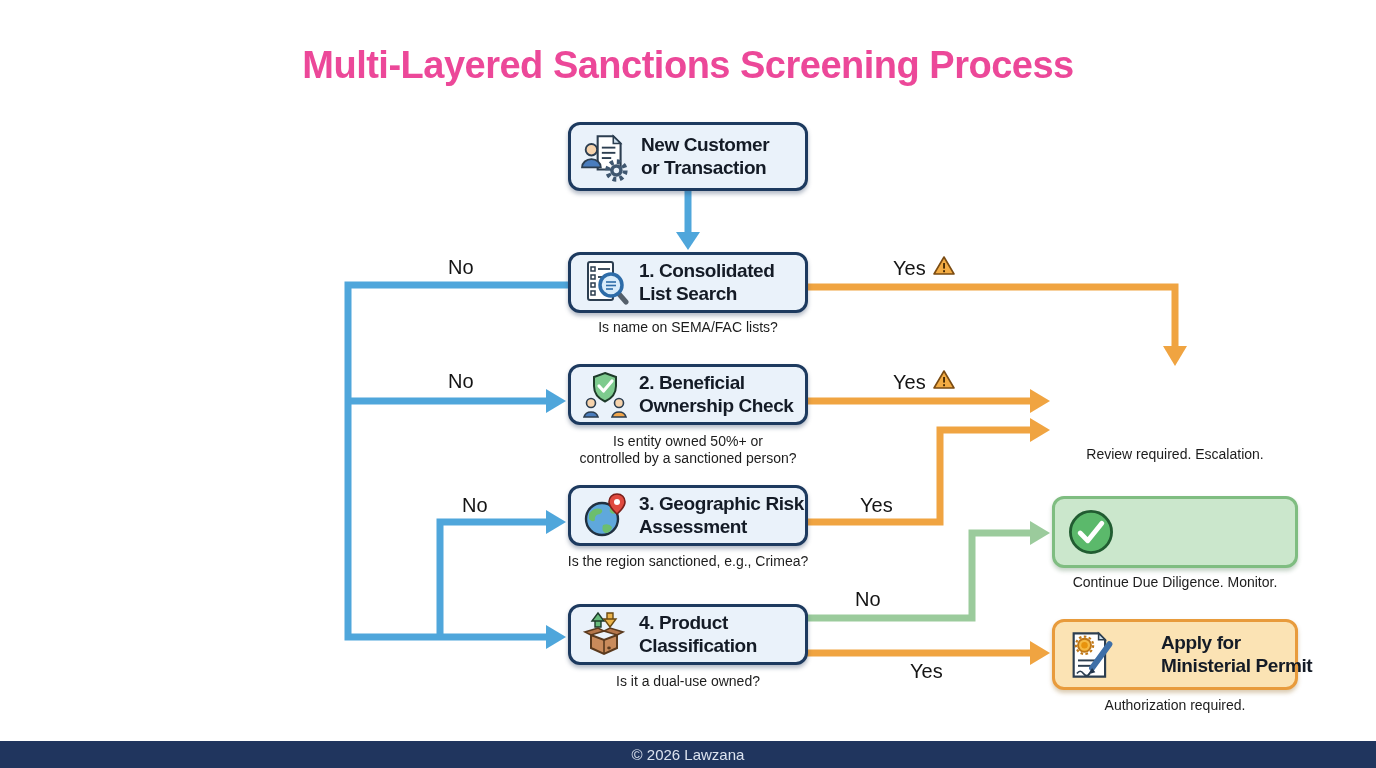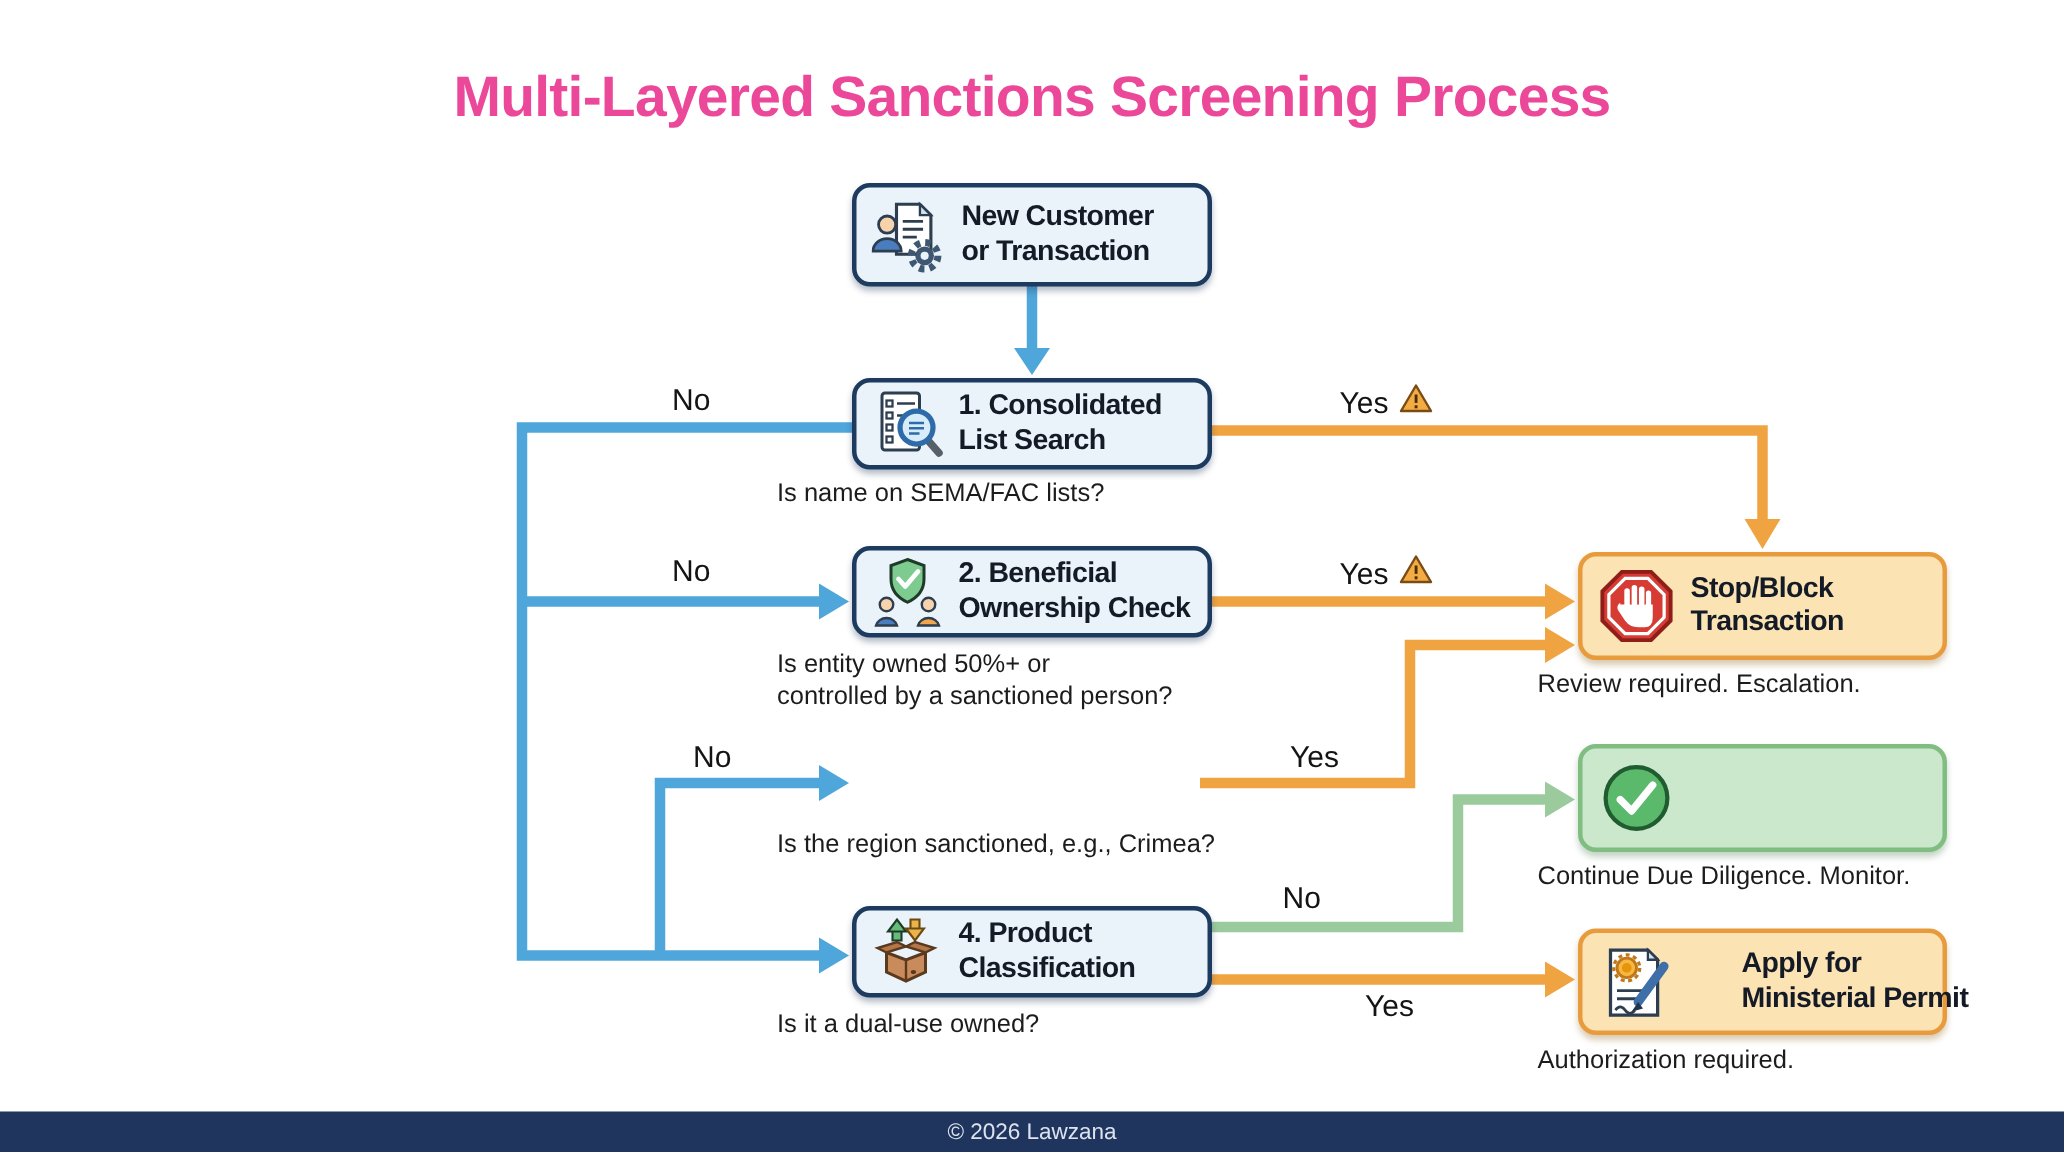--- a/index.html
+++ b/index.html
@@ -18,22 +18,22 @@
         box-sizing:border-box;border-radius:12px;padding:0 10px;}
   .node .ic{flex:0 0 auto;display:flex;align-items:center;}
   .node .txt{font-size:19px;font-weight:700;letter-spacing:-0.4px;
              color:#141B26;line-height:1.16;white-space:nowrap;}
   .process{background:#EAF2FA;border:3px solid #1D3A5F;
            box-shadow:0 3px 4px rgba(40,60,95,.35);}
   .alert{background:#FBE3B4;border:3px solid #E89B3C;
          box-shadow:0 3px 4px rgba(150,105,35,.35);}
   .safe{background:#CBE7CC;border:3px solid #7FBD81;
         box-shadow:0 3px 4px rgba(60,110,65,.3);}
-  .question,.note{position:absolute;width:340px;text-align:left;
-        font-size:17px;color:#1c1c1c;line-height:1.22;}
+  .question,.note{position:absolute;width:340px;text-align:center;
+        font-size:14px;color:#1c1c1c;line-height:1.22;}
   .note{width:300px;}
   .elabel{position:absolute;font-size:20px;color:#141414;display:flex;
           align-items:center;gap:6px;}
   .footer{position:absolute;left:0;bottom:0;width:100%;height:27px;
           background:#20355E;color:#DCE3EF;font-size:15px;
           display:flex;align-items:center;justify-content:center;}
 </style>
 </head>
 <body>
 
@@ -124,20 +124,36 @@
     <span class="txt">
       <div>2. Beneficial</div>
         <div>Ownership Check</div>
     </span>
   </div>
   <div class="question" style="left:518px;top:433px;">
     <div>Is entity owned 50%+ or</div>
     <div>controlled by a sanctioned person?</div>
   </div>
 
+  <div class="node process" style="left:568px;top:485px;width:240px;height:61px;">
+    <span class="ic">
+      <svg width="48" height="48" viewBox="0 0 48 48">
+        <circle cx="21" cy="27" r="16" fill="#5FA8DC" stroke="#203040" stroke-width="2.4"></circle>
+        <path d="M8,22 q5,-7 12,-5 q3,2 -1,5 q-6,1 -5,6 q-2,3 -6,-1 z" fill="#6CBE6E"></path>
+        <path d="M22,33 q6,-2 9,2 q-1,6 -7,6 q-4,-3 -2,-8 z" fill="#6CBE6E"></path>
+        <path d="M30,15 q4,2 5,6 q-4,2 -6,-1 q-1,-3 1,-5 z" fill="#6CBE6E"></path>
+        <path d="M36,2 c-4.8,0 -8,3.4 -8,7.8 c0,5.8 8,12.2 8,12.2 s8,-6.4 8,-12.2 c0,-4.4 -3.2,-7.8 -8,-7.8 z" fill="#E04A3F" stroke="#7a1f1a" stroke-width="1.6"></path>
+        <circle cx="36" cy="10" r="3" fill="#fff"></circle>
+      </svg>
+    </span>
+    <span class="txt">
+      <div>3. Geographic Risk</div>
+        <div>Assessment</div>
+    </span>
+  </div>
   <div class="question" style="left:518px;top:553px;">Is the region sanctioned, e.g., Crimea?</div>
 
   <div class="node process" style="left:568px;top:604px;width:240px;height:61px;">
     <span class="ic">
       <svg width="48" height="48" viewBox="0 0 48 48">
         <path d="M14,10 h6 v6 h-6 z M11,10 L17,2 L23,10 z" fill="#66BB7B" stroke="#1e3b2a" stroke-width="1.4"></path>
         <path d="M26,2 h6 v6 h-6 z M23,8 L29,16 L35,8 z" fill="#EBB44B" stroke="#6b4a12" stroke-width="1.4"></path>
         <path d="M10,24 l13,5 13,-5 v13 l-13,6 -13,-6 z" fill="#C98B5B" stroke="#5a3a1e" stroke-width="2"></path>
         <path d="M10,24 l-6,-3 13,-4 6,3 z" fill="#B5764A" stroke="#5a3a1e" stroke-width="1.6"></path>
         <path d="M36,24 l6,-3 -13,-4 -6,3 z" fill="#B5764A" stroke="#5a3a1e" stroke-width="1.6"></path>
@@ -145,39 +161,20 @@
         <ellipse cx="28" cy="37" rx="1.8" ry="1.4" fill="#5a3a1e"></ellipse>
       </svg>
     </span>
     <span class="txt">
       <div>4. Product</div>
         <div>Classification</div>
     </span>
   </div>
   <div class="question" style="left:518px;top:673px;">Is it a dual-use owned?</div>
 
-  <div class="node alert" style="left:1052px;top:368px;width:246px;height:72px;">
-    <span class="ic">
-      <svg width="52" height="52" viewBox="0 0 48 48">
-        <polygon points="15,3 33,3 45,15 45,33 33,45 15,45 3,33 3,15" fill="#D63C33" stroke="#8F1E18" stroke-width="2.4"></polygon>
-        <polygon points="17,7 31,7 41,17 41,31 31,41 17,41 7,31 7,17" fill="none" stroke="#fff" stroke-width="2"></polygon>
-        <g fill="#fff">
-          <rect x="16.5" y="13" width="3.4" height="12" rx="1.7"></rect>
-          <rect x="21" y="11" width="3.4" height="13" rx="1.7"></rect>
-          <rect x="25.5" y="12" width="3.4" height="12" rx="1.7"></rect>
-          <rect x="29.8" y="14.5" width="3.2" height="10" rx="1.6"></rect>
-          <path d="M14,22 q-3,2 -1,5 l4,6 q3,4 8,4 h4 q5,0 5,-6 v-8 h-20 z"></path>
-        </g>
-      </svg>
-    </span>
-    <span class="txt">
-      <div>Stop/Block</div>
-        <div>Transaction</div>
-    </span>
-  </div>
   <div class="note" style="left:1025px;top:446px;">Review required. Escalation.</div>
 
   <div class="node safe" style="left:1052px;top:496px;width:246px;height:72px;">
     <span class="ic">
       <svg width="52" height="52" viewBox="0 0 48 48">
         <circle cx="24" cy="24" r="19" fill="#5BB96B" stroke="#215c31" stroke-width="2.6"></circle>
         <polyline points="14,25 21,32 34,16" fill="none" stroke="#fff" stroke-width="4.5" stroke-linecap="round" stroke-linejoin="round"></polyline>
       </svg>
     </span>
   </div>

